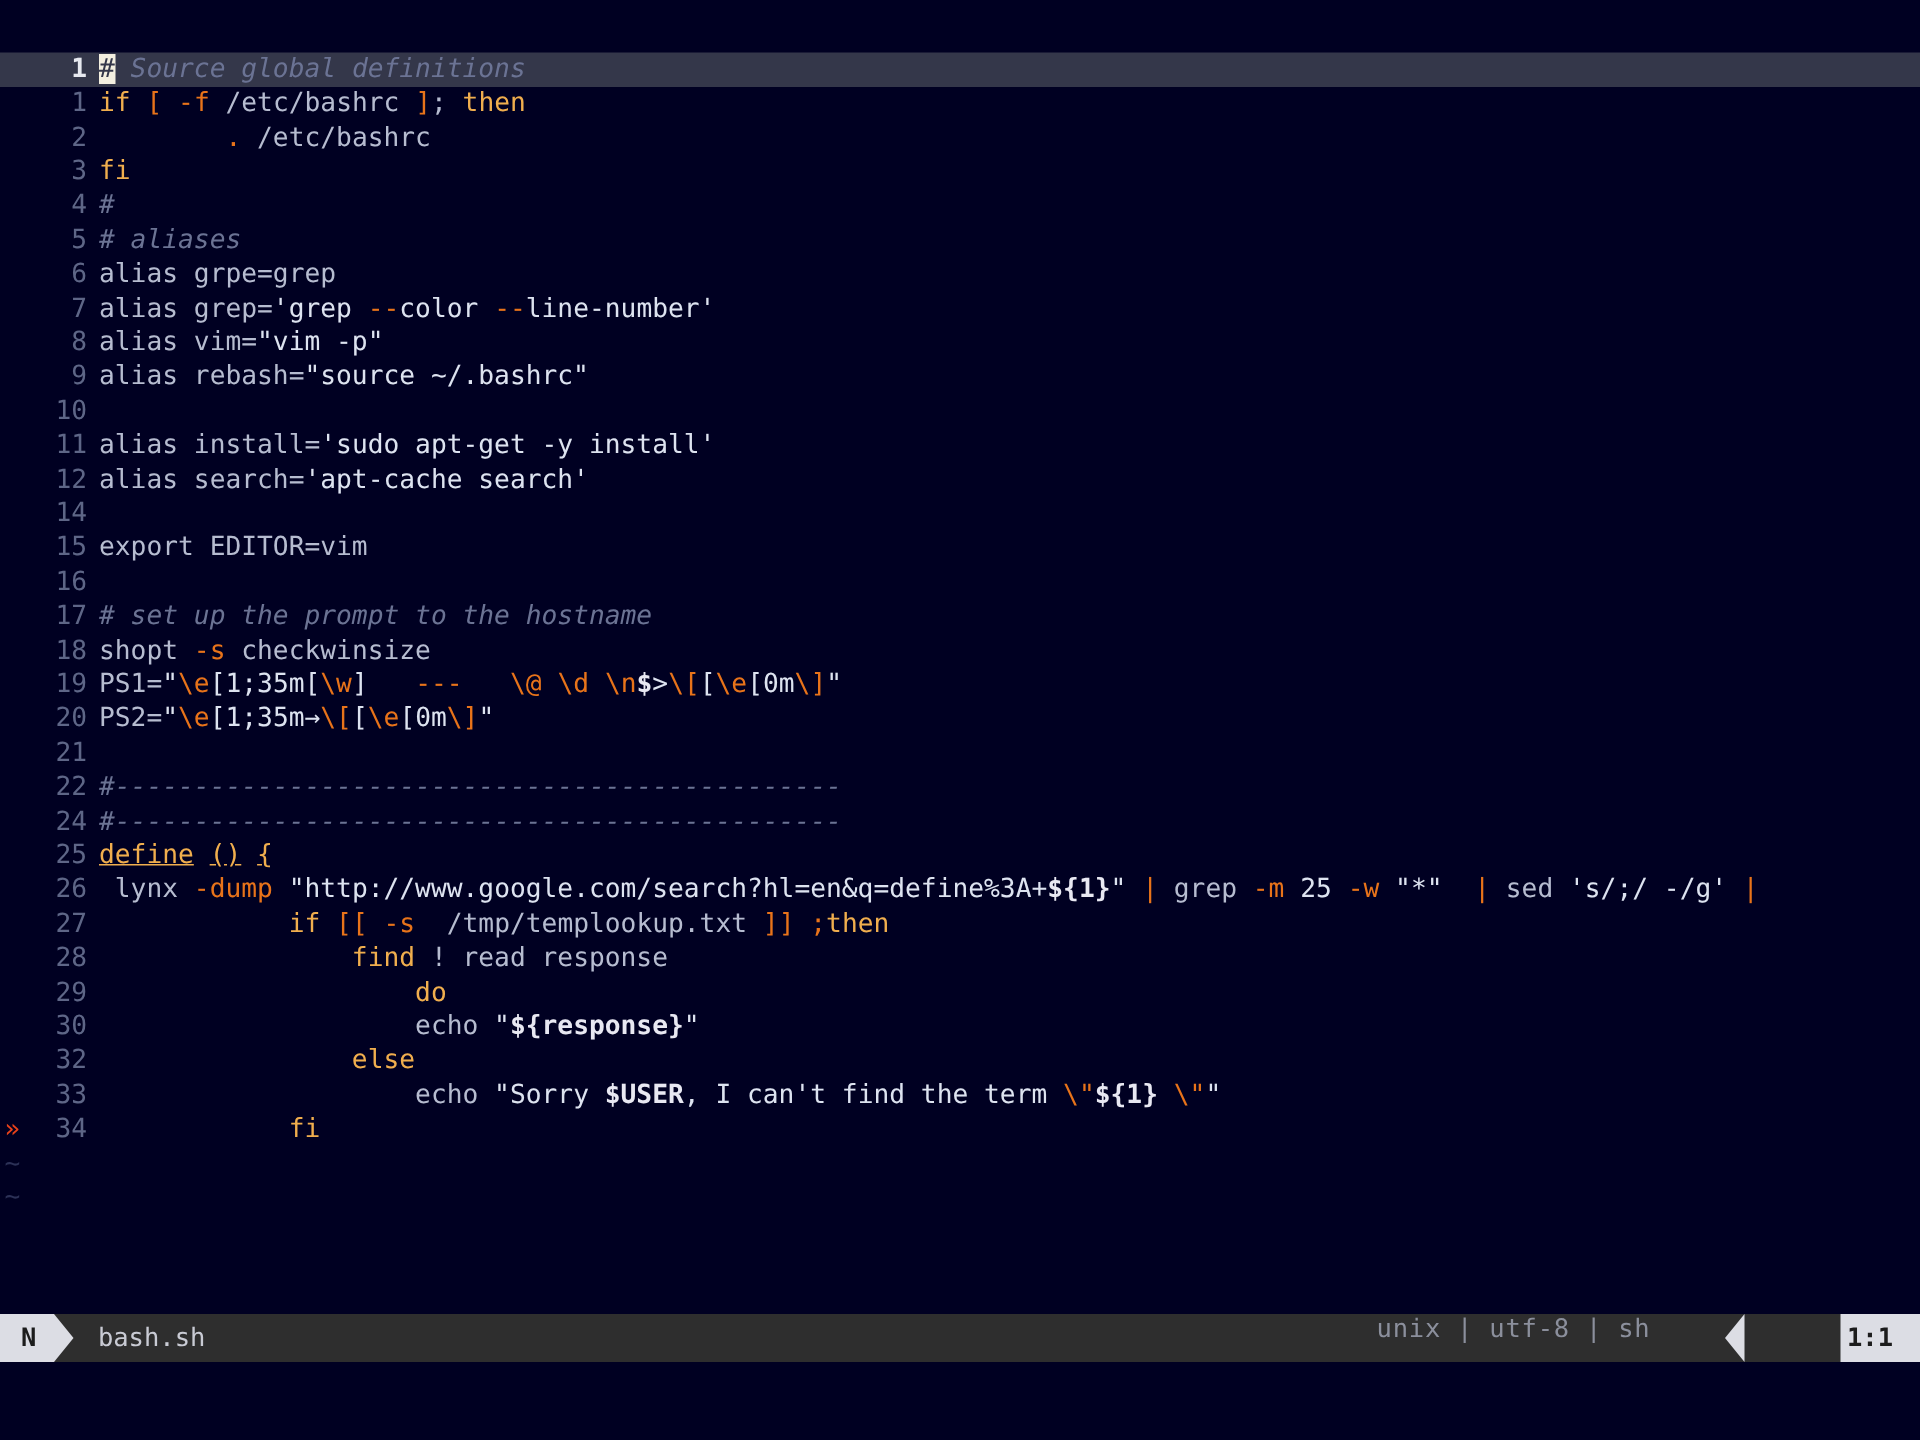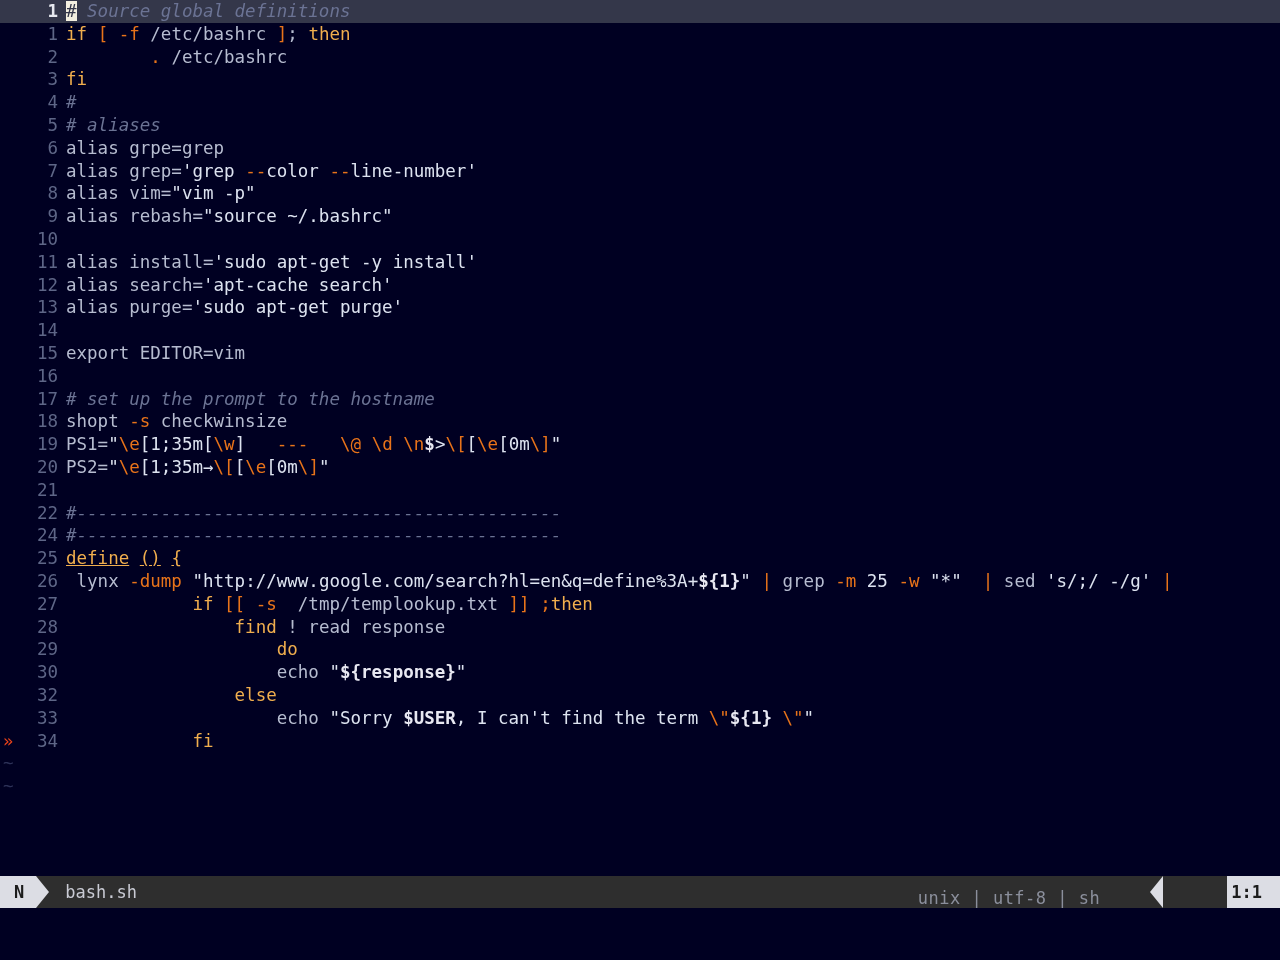--- a/index.html
+++ b/index.html
@@ -34,20 +34,21 @@
   .line {
     position: relative;
     height: 22.8px;
     line-height: 22.8px;
     white-space: pre;
     font-size: 17.5px;
     letter-spacing: 0px;
   }
   .line.cursorline {
     background: #34374a;
+    margin-top: 35px;
   }
 
   .gutter {
     display: inline-block;
     width: 58px;
     text-align: right;
     color: #5e6687;
     font-size: 17.5px;
     vertical-align: top;
   }
@@ -138,21 +139,21 @@
     border-bottom: 16px solid transparent;
     border-left: 13px solid #dcdde4;
   }
   .filename {
     color: #c9cbd4;
     padding-left: 16px;
   }
   .status-right {
     margin-left: auto;
     display: flex;
-    align-items: flex-end;
+    align-items: flex-start;
     height: 32px;
     gap: 40px;
   }
   .status-info {
     color: #8b8f9c;
     padding-right: 10px;
     letter-spacing: 0.5px;
   }
   .pos-arrow {
     width: 0; height: 0;
@@ -183,21 +184,20 @@
         <div class="line"><span class="gutter">3</span><span class="code"><span class="t-kw">fi</span></span></div>
         <div class="line"><span class="gutter">4</span><span class="code"><span class="t-com">#</span></span></div>
         <div class="line"><span class="gutter">5</span><span class="code"><span class="t-com"># aliases</span></span></div>
         <div class="line"><span class="gutter">6</span><span class="code"><span class="t-txt">alias grpe=grep</span></span></div>
         <div class="line"><span class="gutter">7</span><span class="code"><span class="t-txt">alias grep=</span><span class="t-str">'grep </span><span class="t-op">--</span><span class="t-str">color </span><span class="t-op">--</span><span class="t-str">line-number'</span></span></div>
         <div class="line"><span class="gutter">8</span><span class="code"><span class="t-txt">alias vim=</span><span class="t-str">"vim -p"</span></span></div>
         <div class="line"><span class="gutter">9</span><span class="code"><span class="t-txt">alias rebash=</span><span class="t-str">"source ~/.bashrc"</span></span></div>
         <div class="line"><span class="gutter">10</span><span class="code"></span></div>
         <div class="line"><span class="gutter">11</span><span class="code"><span class="t-txt">alias install=</span><span class="t-str">'sudo apt-get -y install'</span></span></div>
         <div class="line"><span class="gutter">12</span><span class="code"><span class="t-txt">alias search=</span><span class="t-str">'apt-cache search'</span></span></div>
-        <div class="line"><span class="gutter">13</span><span class="code"><span class="t-txt">alias purge=</span><span class="t-str">'sudo apt-get purge'</span></span></div>
         <div class="line"><span class="gutter">14</span><span class="code"></span></div>
         <div class="line"><span class="gutter">15</span><span class="code"><span class="t-txt">export EDITOR=vim</span></span></div>
         <div class="line"><span class="gutter">16</span><span class="code"></span></div>
         <div class="line"><span class="gutter">17</span><span class="code"><span class="t-com"># set up the prompt to the hostname</span></span></div>
         <div class="line"><span class="gutter">18</span><span class="code"><span class="t-txt">shopt </span><span class="t-flag">-s</span><span class="t-txt"> checkwinsize</span></span></div>
         <div class="line"><span class="gutter">19</span><span class="code"><span class="t-txt">PS1=</span><span class="t-str">"</span><span class="t-esc">\e</span><span class="t-str">[1;35m[</span><span class="t-esc">\w</span><span class="t-str">]   </span><span class="t-esc">---</span><span class="t-str">   </span><span class="t-esc">\@</span><span class="t-str"> </span><span class="t-esc">\d</span><span class="t-str"> </span><span class="t-esc">\n</span><span class="t-var">$</span><span class="t-str">&gt;</span><span class="t-esc">\[</span><span class="t-str">[</span><span class="t-esc">\e</span><span class="t-str">[0m</span><span class="t-esc">\]</span><span class="t-str">"</span></span></div>
         <div class="line"><span class="gutter">20</span><span class="code"><span class="t-txt">PS2=</span><span class="t-str">"</span><span class="t-esc">\e</span><span class="t-str">[1;35m→</span><span class="t-esc">\[</span><span class="t-str">[</span><span class="t-esc">\e</span><span class="t-str">[0m</span><span class="t-esc">\]</span><span class="t-str">"</span></span></div>
         <div class="line"><span class="gutter">21</span><span class="code"></span></div>
         <div class="line"><span class="gutter">22</span><span class="code"><span class="t-com">#----------------------------------------------</span></span></div>
         <div class="line"><span class="gutter">24</span><span class="code"><span class="t-com">#----------------------------------------------</span></span></div>

